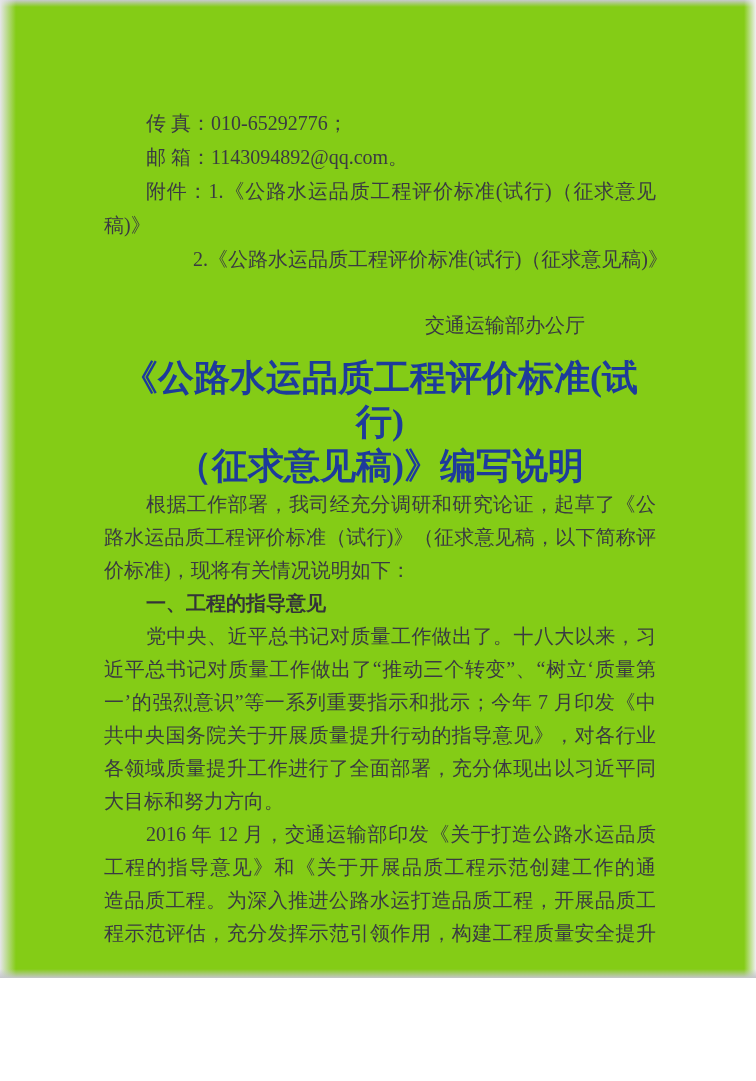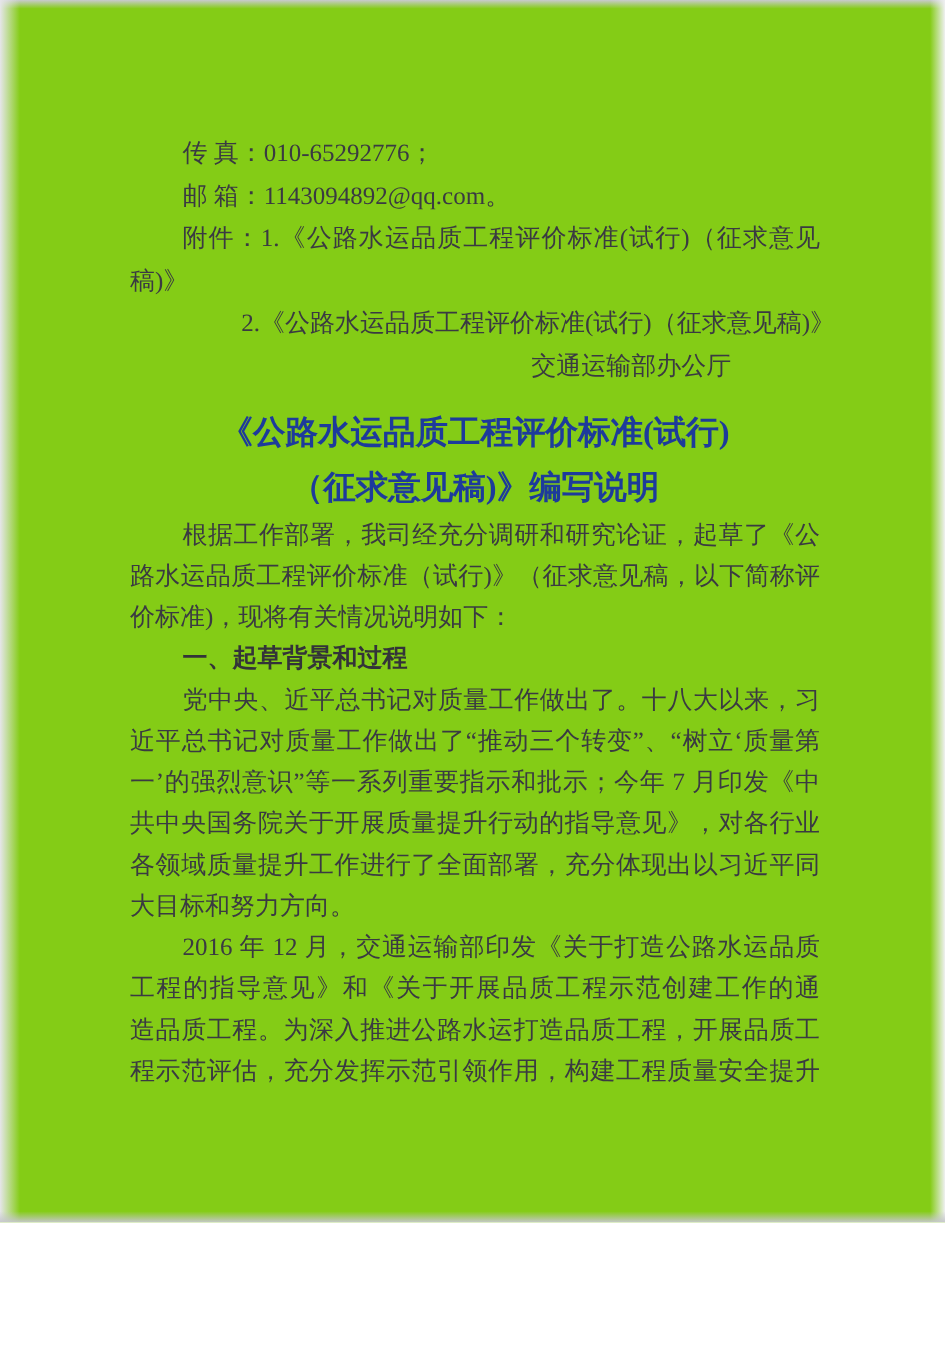--- a/index.html
+++ b/index.html
@@ -21,26 +21,26 @@
 
   .content { position:absolute; top:106px; left:104px; width:552px; font-size:20px; }
 
   .line  { line-height:34px; height:34px; white-space:nowrap; }
   .bline { line-height:33px; height:33px; }
   .jl    { white-space:normal; text-align:justify; text-align-last:justify; overflow:hidden; }
   .ind2  { text-indent:42px; }
   .ind4  { text-indent:89px; }
 
   .sig      { text-align:right; }
-  .sig-org  { padding-right:71px; }
+  .sig-org  { padding-right:71px;margin-top:32px; }
   .sig-date { padding-right:83px; }
 
   .doc-title {
     margin-top:14px; text-align:center;
-    font-weight:700; font-size:26px; line-height:44px;
+    font-weight:700; font-size:36px; line-height:44px;
     color:#1d3b9b;
     font-family:"Liberation Serif","DejaVu Serif",serif;
   }
   .heading {
     font-family:"Liberation Sans","DejaVu Sans",sans-serif;
     font-weight:700; text-indent:42px; color:#333339;
   }
 
   .ribbon { position:absolute; left:312px; top:1001px; width:128px; height:46px; }
   .ribbon svg { display:block; }
@@ -72,21 +72,21 @@
 
     <div class="doc-title">
       <div>《公路水运品质工程评价标准(试行)</div>
       <div>（征求意见稿)》编写说明</div>
     </div>
 
     <div class="bline ind2 jl">根据工作部署，我司经充分调研和研究论证，起草了《公</div>
     <div class="bline jl">路水运品质工程评价标准（试行)》（征求意见稿，以下简称评</div>
     <div class="bline">价标准)，现将有关情况说明如下：</div>
 
-    <div class="bline heading">一、起草背景和过程</div>
+    <div class="bline heading">一、工程的指导意见</div>
 
     <div class="bline ind2 jl">党中央、近平总书记对质量工作做出了。十八大以来，习</div>
     <div class="bline jl">近平总书记对质量工作做出了“推动三个转变”、“树立‘质量第</div>
     <div class="bline jl">一’的强烈意识”等一系列重要指示和批示；今年 7 月印发《中</div>
     <div class="bline jl">共中央国务院关于开展质量提升行动的指导意见》，对各行业</div>
     <div class="bline jl">各领域质量提升工作进行了全面部署，充分体现出以习近平同</div>
     <div class="bline">大目标和努力方向。</div>
 
     <div class="bline ind2 jl">2016 年 12 月，交通运输部印发《关于打造公路水运品质</div>
     <div class="bline jl">工程的指导意见》和《关于开展品质工程示范创建工作的通</div>

